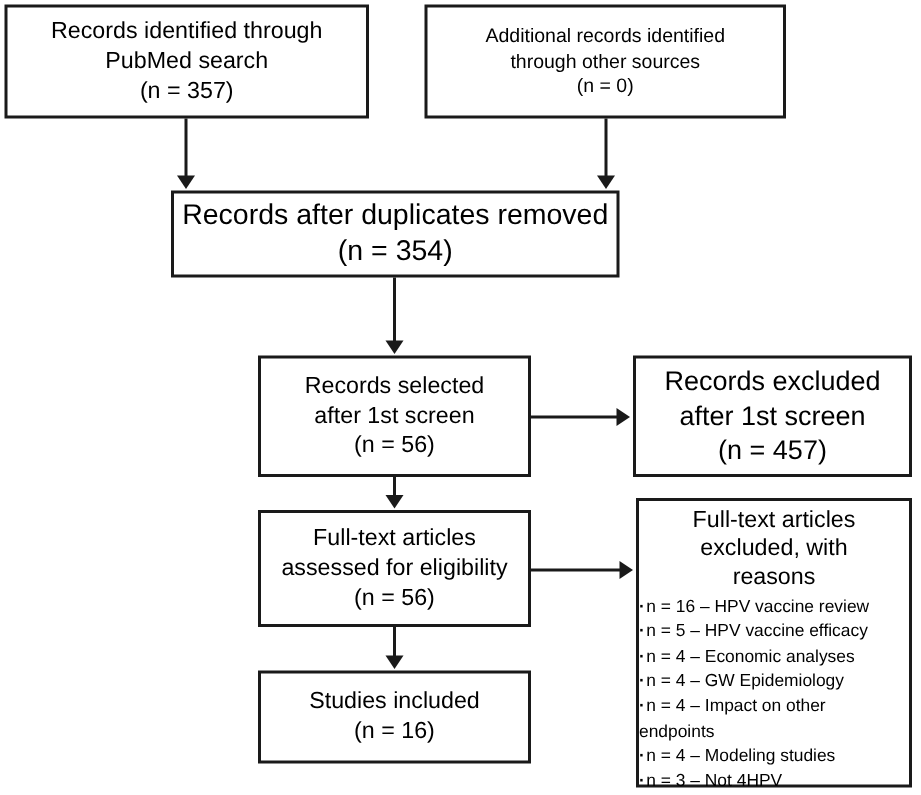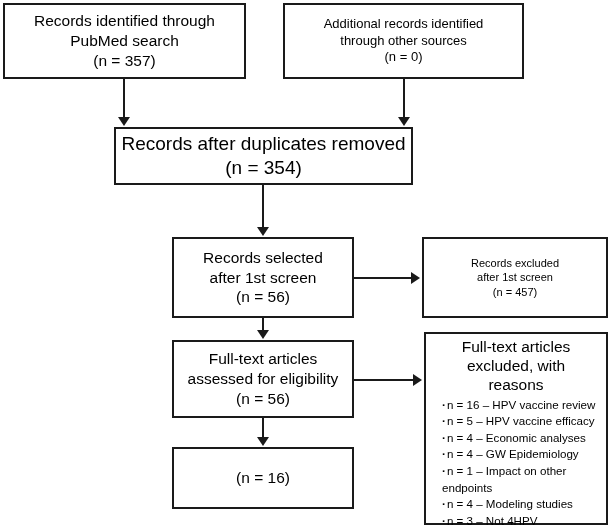--- a/index.html
+++ b/index.html
@@ -31,42 +31,42 @@
   }
   .box .line {
     display: block;
     white-space: nowrap;
   }
   
   #box-pubmed      { left: 3px;   top: 3px;   width: 243px; height: 76px;  font-size: 15.5px; }
   #box-other       { left: 283px; top: 3px;   width: 241px; height: 76px;  font-size: 13px; }
   #box-dedup       { left: 114px; top: 127px; width: 299px; height: 58px;  font-size: 19px; }
   #box-selected    { left: 172px; top: 237px; width: 182px; height: 81px;  font-size: 15.5px; }
-  #box-excluded1   { left: 422px; top: 237px; width: 186px; height: 81px;  font-size: 11px; }
+  #box-excluded1   { left: 422px; top: 237px; width: 186px; height: 81px;  font-size: 18px; }
   #box-fulltext    { left: 172px; top: 340px; width: 182px; height: 78px;  font-size: 15.5px; }
   #box-included    { left: 172px; top: 447px; width: 182px; height: 62px;  font-size: 15.5px; }
 
   #box-excluded2 {
     left: 424px; top: 332px; width: 184px; height: 193px;
     justify-content: flex-start;
     align-items: stretch;
     padding: 4px 0 0 0;
   }
   #box-excluded2 .heading {
     font-size: 15.5px;
     text-align: center;
     line-height: 1.22;
     padding: 0 4px;
   }
   #box-excluded2 .reasons {
     margin-top: 2px;
     font-size: 11.6px;
     line-height: 1.43;
     text-align: left;
-    padding: 0 3px 0 16px;
+    padding: 0 3px 0 0;
   }
   #box-excluded2 .reasons .reason {
     display: block;
   }
   #box-excluded2 .reasons .reason::before {
     content: "\00B7";
     font-weight: bold;
     margin-right: 1px;
   }
 
@@ -155,30 +155,31 @@
     <div class="heading">
       <span class="line">Full-text  articles</span>
       <span class="line">excluded, with</span>
       <span class="line">reasons</span>
     </div>
     <div class="reasons" id="reasons-list">
         <span class="reason">n = 16 – HPV vaccine review</span>
         <span class="reason">n = 5 – HPV vaccine efficacy</span>
         <span class="reason">n = 4 – Economic analyses</span>
         <span class="reason">n = 4 – GW Epidemiology</span>
-        <span class="reason">n = 1 – Impact on other</span>
+        <span class="reason">n = 4 – Impact on other</span>
         <span class="reason continuation" style="--no-bullet: 1; text-indent: 0px;">endpoints</span>
         <span class="reason">n = 4 – Modeling studies</span>
         <span class="reason">n = 3 – Not 4HPV</span>
       </div>
   </div>
 
   <div class="hline" style="left:354px; top:379px; width:60px;"></div>
   <div class="arrow-right" style="left:413px; top:374px;"></div>
 
   <div class="vline" style="left:262px; top:418px; height:20px;"></div>
   <div class="arrow-down" style="left:257px; top:437px;"></div>
 
   <div class="box" id="box-included">
+    <span class="line">Studies included</span>
     <span class="line">(n = 16)</span>
   </div>
 
 </div>
 
 </body></html>

